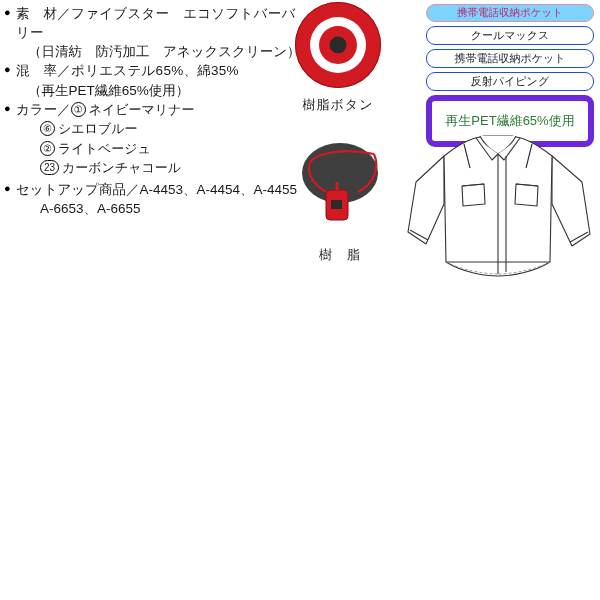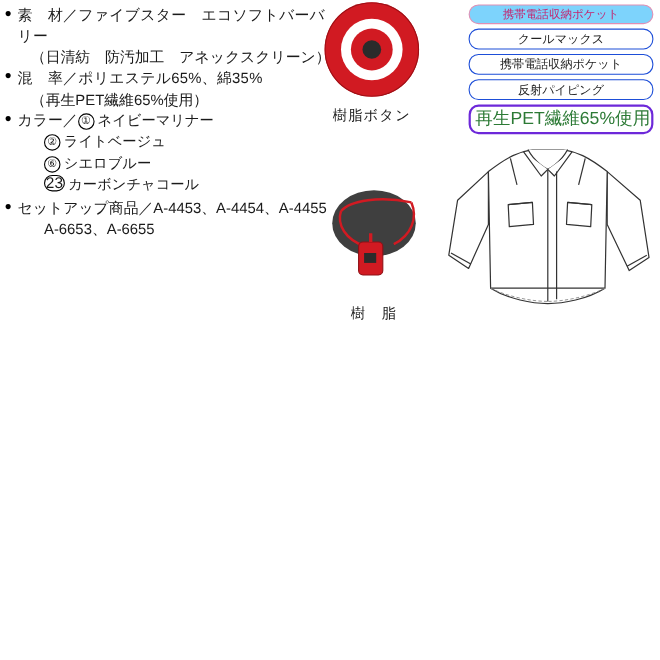--- a/index.html
+++ b/index.html
@@ -21,21 +21,21 @@
   }
   .spec-body { flex:1 1 auto; }
   .spec-label { letter-spacing:0.02em; }
   .indent-1 { padding-left:12px; }
   .indent-2 { padding-left:24px; }
   .circ {
     display:inline-block; border:1px solid #000; border-radius:50%;
     width:15px; height:15px; line-height:13px; text-align:center;
     font-size:10px; vertical-align:1px; margin-right:3px;
   }
-  .circ.wide { width:19px; border-radius:9px; font-size:14px; }
+  .circ.wide { width:19px; border-radius:9px; font-size:10px; }
   .color-name { font-size:13px; }
 
   
   #button-illus {
     position:absolute; left:288px; top:2px; width:100px; text-align:center;
   }
   .btn-circle {
     width:86px; height:86px; border-radius:50%;
     background:#d11a22; margin:0 auto; position:relative;
     box-shadow:inset 0 0 0 1px #9c1016;
@@ -49,42 +49,42 @@
     width:38px; height:38px; border-radius:50%; background:#d11a22;
   }
   .btn-core {
     position:absolute; left:50%; top:50%; transform:translate(-50%,-50%);
     width:17px; height:17px; border-radius:50%; background:#2b2b2b;
   }
   .illus-caption { font-size:13px; margin-top:8px; letter-spacing:0.08em; }
 
   
   #resin-illus {
-    position:absolute; left:288px; top:170px; width:104px; text-align:center;
+    position:absolute; left:288px; top:140px; width:104px; text-align:center;
   }
   .resin-box { position:relative; width:104px; height:98px; margin:0 auto; }
 
   
   #features {
     position:absolute; right:6px; top:4px; width:168px;
     font-size:11px; text-align:center;
   }
   .feature-pill {
     border:1px solid #e08fb4; color:#c4236e; border-radius:9px;
     padding:1px 4px; margin-bottom:4px; background:#7dd3fc;
     font-size:10.5px; white-space:nowrap;
   }
   .feature-plain {
     border:1px solid #1d4ed8; border-radius:9px; padding:1px 4px;
     margin-bottom:4px; background:#fff; color:#222; font-size:11px;
     white-space:nowrap;
   }
   .feature-green {
-    border:2px solid #6d28d9; color:#2c7a35; border-radius:9px;
-    padding:1px 4px; background:#fff; font-size:16px; white-space:nowrap;
+    border:6px solid #6d28d9; color:#2c7a35; border-radius:9px;
+    padding:11px 4px; background:#fff; font-size:13px; white-space:nowrap;
   }
 
   
   #jacket { position:absolute; right:0px; top:112px; width:200px; height:200px; }
   .tbl-wrap { position:absolute; left:0; top:300px; width:600px; height:300px; }
 </style>
 </head>
 <body>
 
 <div id="spec-list">
@@ -110,27 +110,27 @@
   <div class="spec-row">
     <span class="bullet">●</span>
     <span class="spec-body">
       <span>カラー／</span><span class="circ">①</span><span class="color-name">ネイビーマリナー</span>
     </span>
   </div>
 
   <div class="spec-row">
     <span class="bullet"></span>
     <span class="spec-body indent-2">
+      <span class="circ">⑥</span><span class="color-name">シエロブルー</span>
+    </span>
+  </div>
+  <div class="spec-row">
+    <span class="bullet"></span>
+    <span class="spec-body indent-2">
       <span class="circ">②</span><span class="color-name">ライトベージュ</span>
-    </span>
-  </div>
-  <div class="spec-row">
-    <span class="bullet"></span>
-    <span class="spec-body indent-2">
-      <span class="circ">⑥</span><span class="color-name">シエロブルー</span>
     </span>
   </div>
   <div class="spec-row">
     <span class="bullet"></span>
     <span class="spec-body indent-2">
       <span class="circ wide">23</span><span class="color-name">カーボンチャコール</span>
     </span>
   </div>
 
   <div class="spec-row" style="margin-top:2px;">

